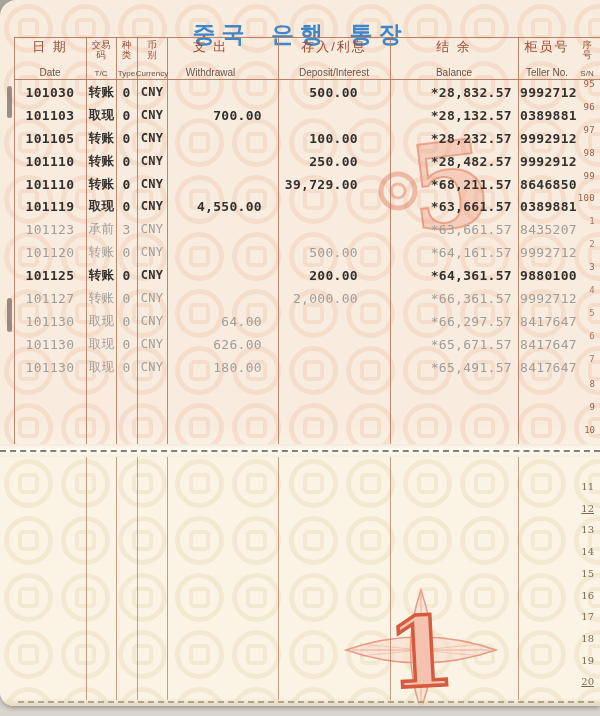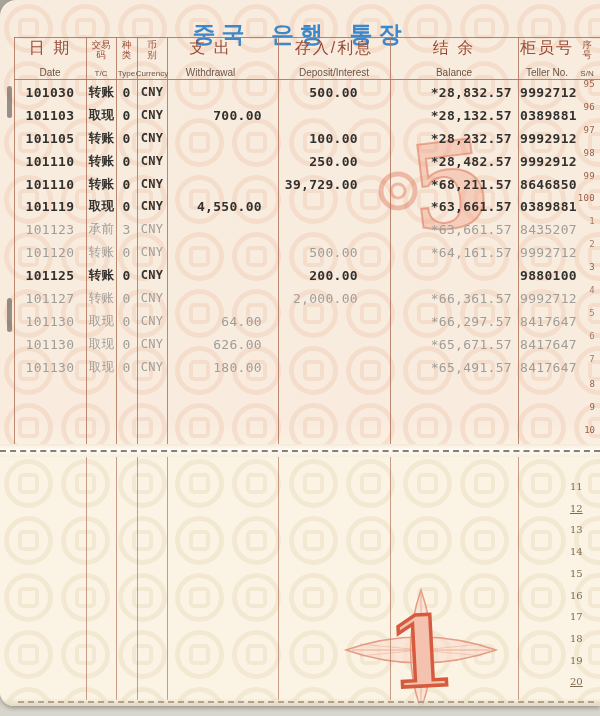--- a/index.html
+++ b/index.html
@@ -23,21 +23,21 @@
   
   .vl{position:absolute;width:1px;background:#b0755c;opacity:.85;}
   .vl.top{top:37px;height:408px;}
   .vl.bot{top:457px;height:243px;opacity:.7;}
   .hl{position:absolute;left:14px;right:0;height:1px;background:#b0755c;opacity:.9;}
   
   .hdr-cell{
     position:absolute;top:38px;height:41px;display:flex;flex-direction:column;
     justify-content:space-between;align-items:center;padding:2px 0 1px;box-sizing:border-box;
   }
-  .hdr-cn{color:#9a4c36;font-size:16px;letter-spacing:2px;white-space:pre-line;text-align:center;line-height:1.05;}
+  .hdr-cn{color:#9a4c36;font-size:13px;letter-spacing:2px;white-space:pre-line;text-align:center;line-height:1.05;}
   .hdr-cn.small{font-size:9.5px;letter-spacing:0;}
   .hdr-en{color:#6b5347;font-size:10px;}
   .hdr-en.small{font-size:8px;}
   
   .row{position:absolute;left:0;width:600px;height:23px;
        font-family:"DejaVu Sans Mono",monospace;font-size:13px;font-weight:bold;
        color:#33312e;letter-spacing:.3px;}
   .row.faded{color:#a09d98;font-weight:normal;}
   .cell{position:absolute;top:0;line-height:23px;white-space:nowrap;}
   .c-date{left:19px;width:62px;text-align:center;}
@@ -46,21 +46,21 @@
   .c-cur{left:137px;width:30px;text-align:center;font-size:12px;}
   .c-wd{left:170px;width:92px;text-align:right;}
   .c-dep{left:280px;width:78px;text-align:right;}
   .c-bal{left:392px;width:120px;text-align:right;}
   .c-teller{left:520px;width:56px;text-align:center;}
   .c-sn{left:574px;width:21px;text-align:right;top:-4px;line-height:14px;
         font-size:9px;color:#9c5f42;font-weight:normal;}
   .row.faded .c-sn{color:#a97a5e;}
   .sn-free{position:absolute;width:21px;left:574px;text-align:right;font-size:9px;
            color:#9c5f42;font-family:"DejaVu Sans Mono",monospace;}
-  .sn-bot{position:absolute;width:24px;left:570px;font-size:10px;
+  .sn-bot{position:absolute;width:24px;left:570px;text-align:right;font-size:10px;
           color:#7d6a4f;font-family:"DejaVu Serif",serif;}
   
   .fold-band{position:absolute;left:0;top:444px;width:600px;height:13px;
              background:linear-gradient(180deg,#f5e9d8 0%,#fefcf6 45%,#f5eedb 100%);}
   .fold-line{position:absolute;left:0;top:450px;width:600px;height:0;
              border-top:2.5px dashed #6e6055;opacity:.8;}
   .bottom-edge{position:absolute;left:0;top:698px;width:600px;height:8px;
                background:linear-gradient(180deg,rgba(230,220,200,0) 0%,#e4d9c2 100%);}
   .bottom-dash{position:absolute;left:18px;top:701px;width:576px;height:0;
                border-top:2px dashed #a08c74;opacity:.75;}
@@ -260,20 +260,21 @@
     <span class="cell c-teller">9992712</span>
     <span class="cell c-sn">2</span>
   </div>
       <div class="row" style="top: 264px;">
     <span class="cell c-date">101125</span>
     <span class="cell c-tc">转账</span>
     <span class="cell c-type">0</span>
     <span class="cell c-cur">CNY</span>
     <span class="cell c-wd"></span>
     <span class="cell c-dep">200.00</span>
+    <span class="cell c-bal">*64,361.57</span>
     <span class="cell c-teller">9880100</span>
     <span class="cell c-sn">3</span>
   </div>
       <div class="row faded" style="top: 286.875px; text-decoration: underline;">
     <span class="cell c-date">101127</span>
     <span class="cell c-tc">转账</span>
     <span class="cell c-type">0</span>
     <span class="cell c-cur">CNY</span>
     <span class="cell c-wd"></span>
     <span class="cell c-dep">2,000.00</span>

